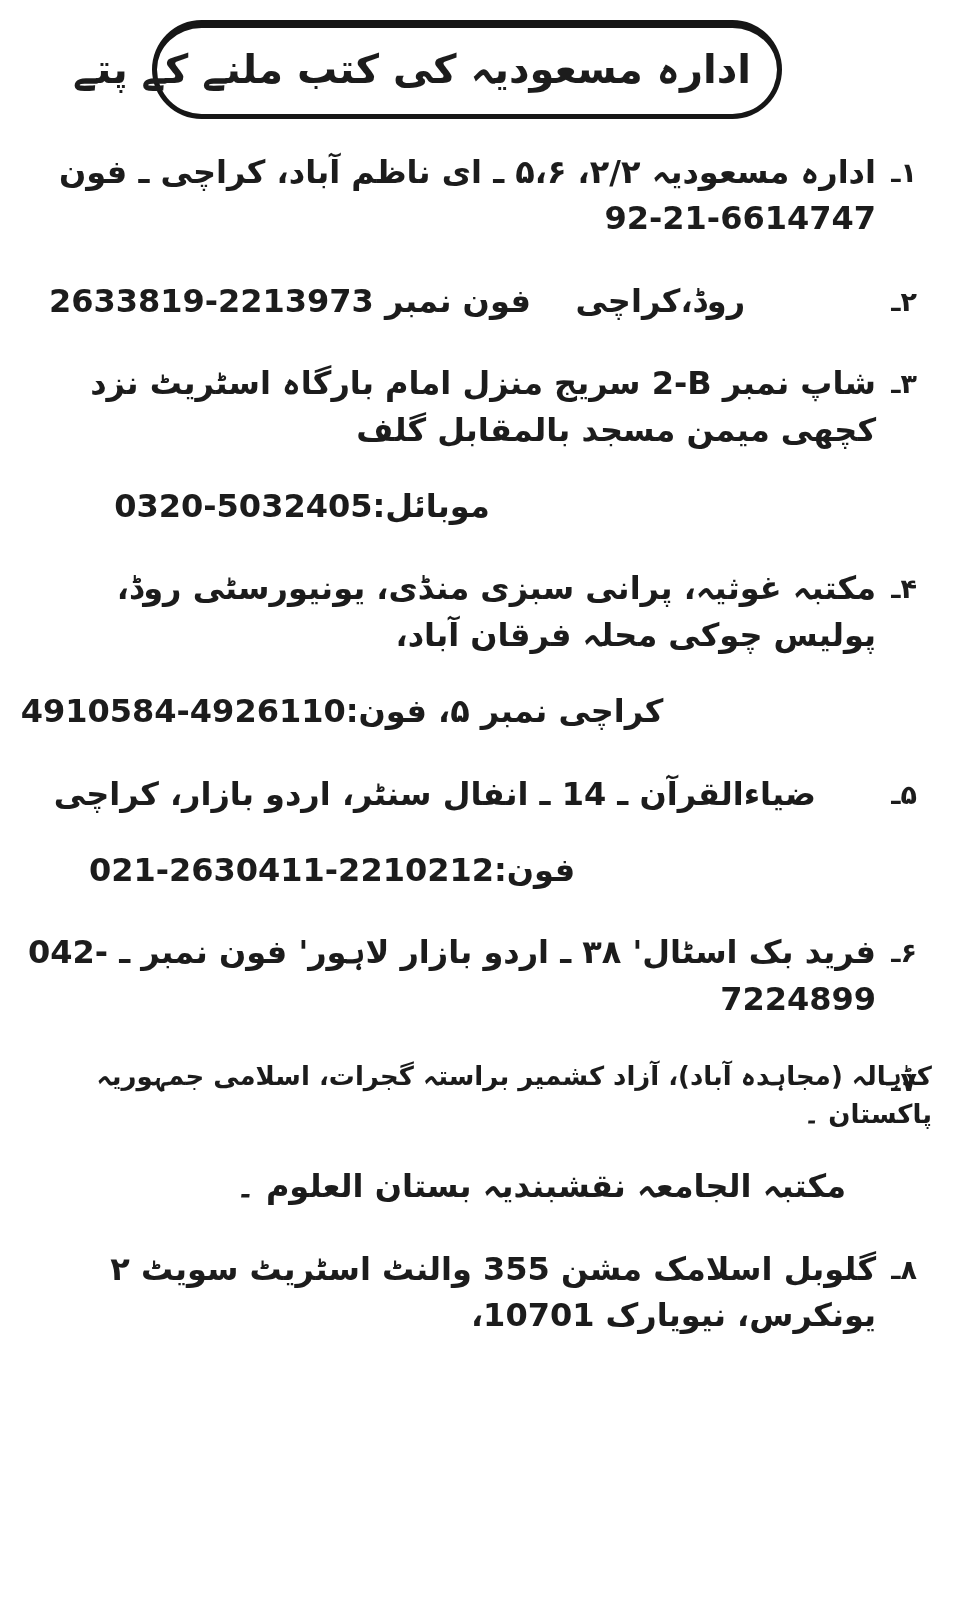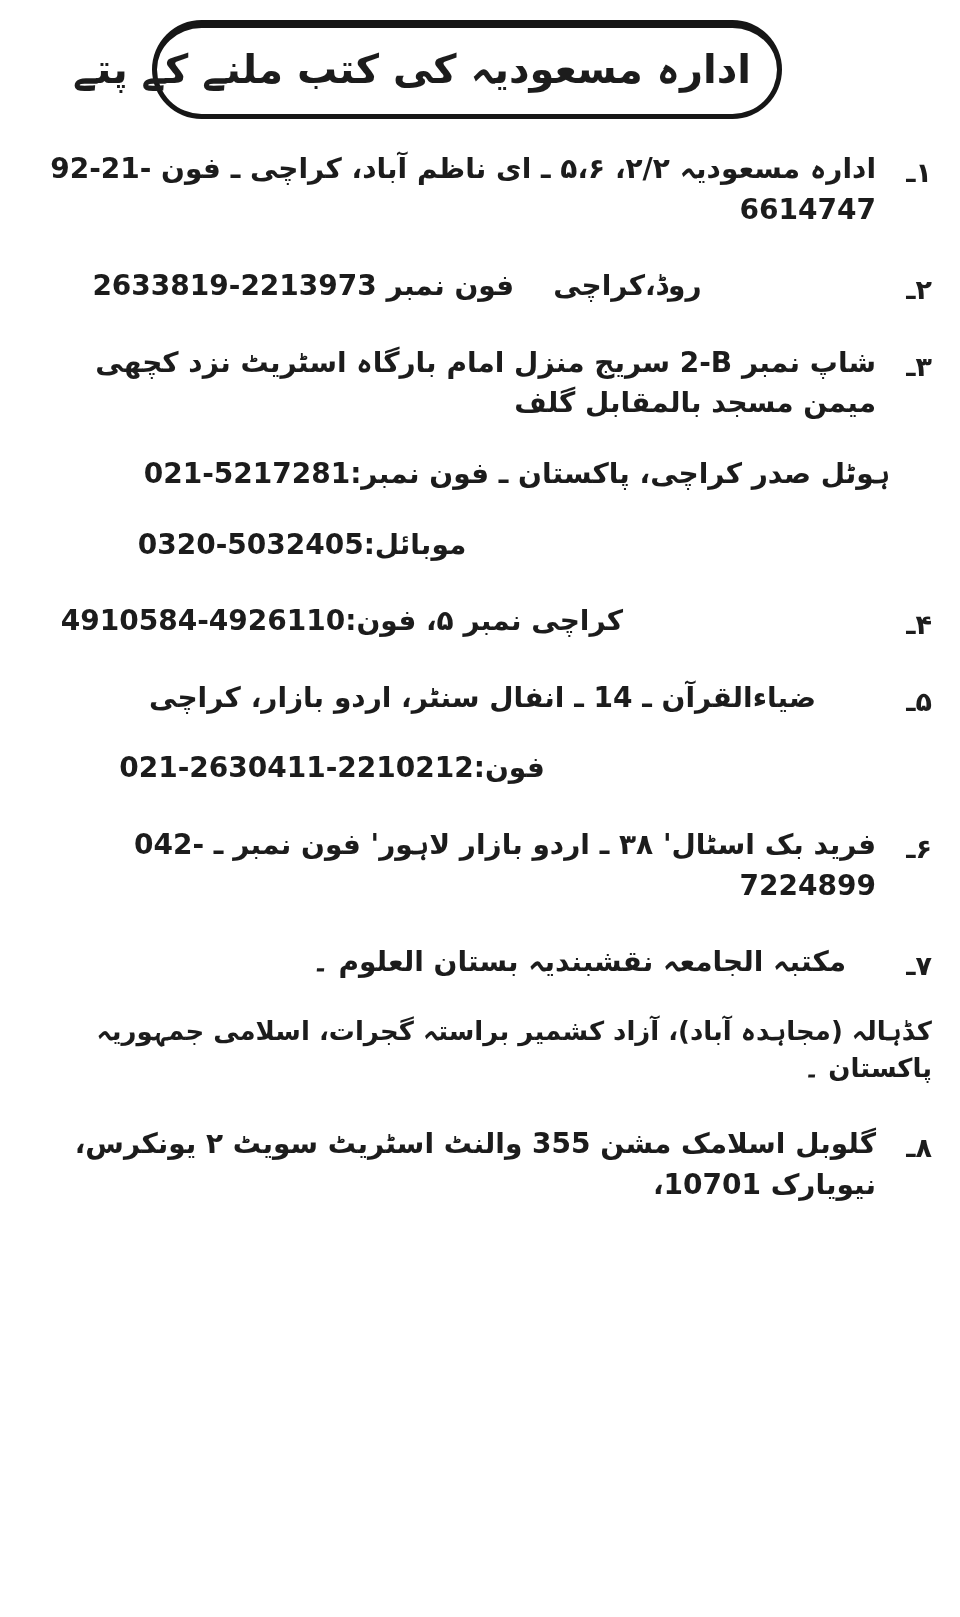--- a/index.html
+++ b/index.html
@@ -40,25 +40,25 @@
     flex-direction:row; 
     align-items:flex-start;
     margin-bottom:10px;
   }
   .marker{
     flex:0 0 56px;
     width:56px;
     font-size:27px;
     font-weight:bold;
     padding-top:8px;
-    text-align:right;
+    text-align:center;
   }
   .entry-body{flex:1 1 auto;min-width:0;}
   .line{
-    font-size:28px;
+    font-size:32px;
     font-weight:bold;
     line-height:1.45;
     margin-bottom:30px;
     text-align:right;
     unicode-bidi:plaintext;
     direction:rtl;
   }
   .line:last-child{margin-bottom:26px;}
   .pr30{padding-right:30px;}
   .pr60{padding-right:60px;}
@@ -92,28 +92,28 @@
       <div class="marker">۲ـ</div>
       <div class="entry-body">
         <div class="line ctr-r120">روڈ،کراچی&nbsp;&nbsp;&nbsp;&nbsp;فون نمبر ⁦2633819-2213973⁩</div>
       </div>
     </div>
 
     <div class="entry">
       <div class="marker">۳ـ</div>
       <div class="entry-body">
         <div class="line">شاپ نمبر ⁦2-B⁩ سریج منزل امام بارگاہ اسٹریٹ نزد کچھی میمن مسجد بالمقابل گلف</div>
-        <div class="line ctr-l130">ہوٹل صدر کراچی، پاکستان ـ فون نمبر:⁦021-5217281⁩</div>
         <div class="line ctr-r300">موبائل:⁦0320-5032405⁩</div>
       </div>
     </div>
 
     <div class="entry">
       <div class="marker">۴ـ</div>
       <div class="entry-body">
+        <div class="line">مکتبہ غوثیہ، پرانی سبزی منڈی، یونیورسٹی روڈ، پولیس چوکی محلہ فرقان آباد،</div>
         <div class="line ctr-r220">کراچی نمبر ۵، فون:⁦4910584-4926110⁩</div>
       </div>
     </div>
 
     <div class="entry">
       <div class="marker">۵ـ</div>
       <div class="entry-body">
         <div class="line pr60">ضیاءالقرآن ـ ⁦14⁩ ـ انفال سنٹر، اردو بازار، کراچی</div>
         <div class="line ctr-r240">فون:⁦021-2630411-2210212⁩</div>
       </div>
@@ -122,22 +122,22 @@
     <div class="entry">
       <div class="marker">۶ـ</div>
       <div class="entry-body">
         <div class="line">فرید بک اسٹال' ۳۸ ـ اردو بازار لاہور' فون نمبر ـ ⁦042-7224899⁩</div>
       </div>
     </div>
 
     <div class="entry">
       <div class="marker">۷ـ</div>
       <div class="entry-body">
+        <div class="line small bleed">کڈہالہ (مجاہدہ آباد)، آزاد کشمیر براستہ گجرات، اسلامی جمہوریہ پاکستان ۔</div>
         <div class="line pr30">مکتبہ الجامعہ نقشبندیہ بستان العلوم ۔</div>
-        <div class="line small bleed">کڈہالہ (مجاہدہ آباد)، آزاد کشمیر براستہ گجرات، اسلامی جمہوریہ پاکستان ۔</div>
       </div>
     </div>
 
     <div class="entry">
       <div class="marker">۸ـ</div>
       <div class="entry-body">
         <div class="line">گلوبل اسلامک مشن ⁦355⁩ والنٹ اسٹریٹ سویٹ ۲ یونکرس، نیویارک ⁦10701⁩،</div>
 
       </div>
     </div>

